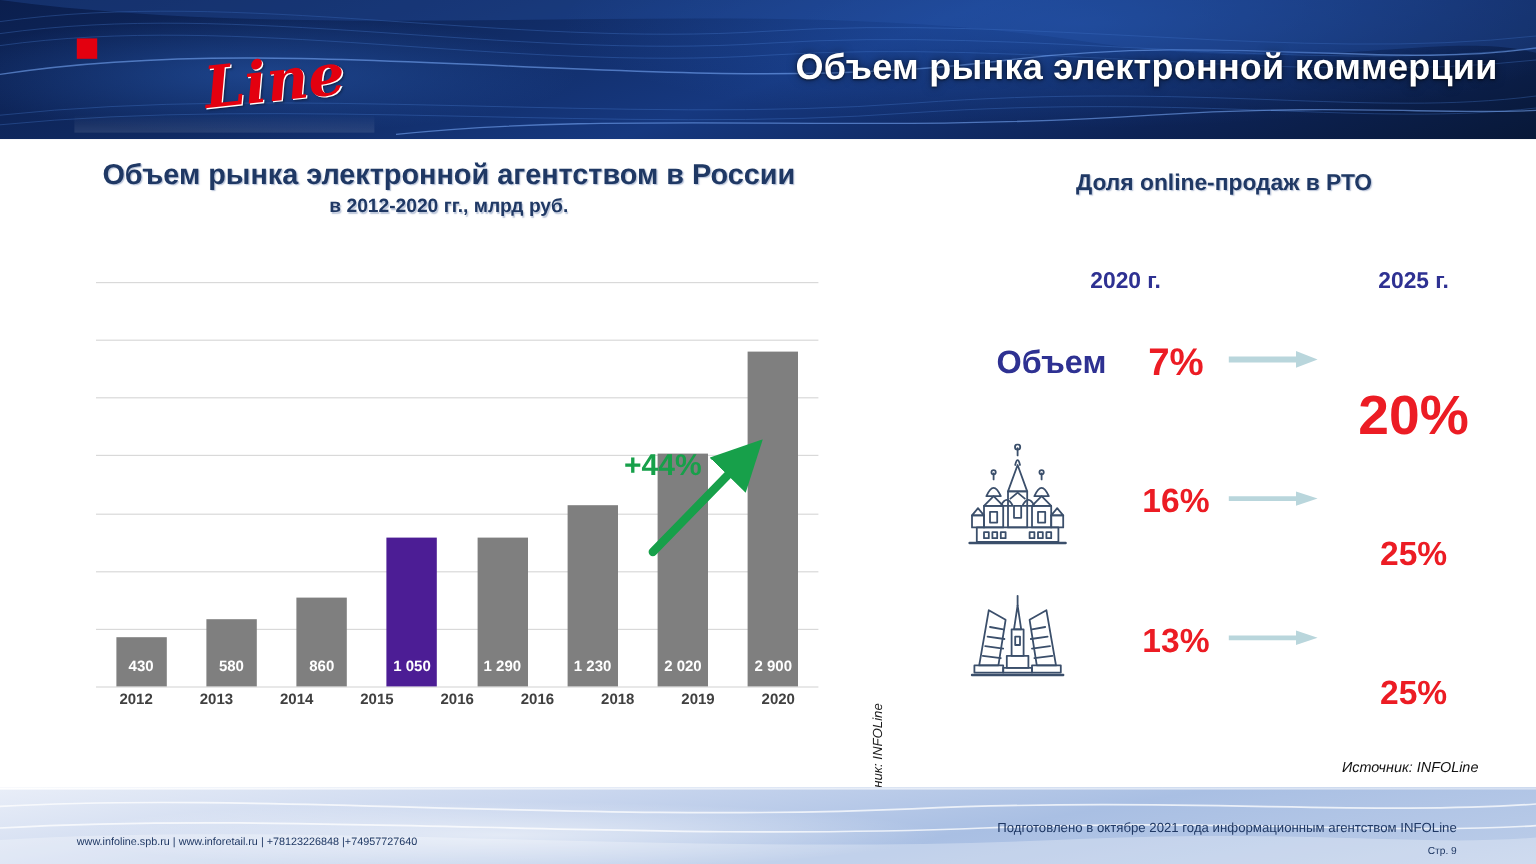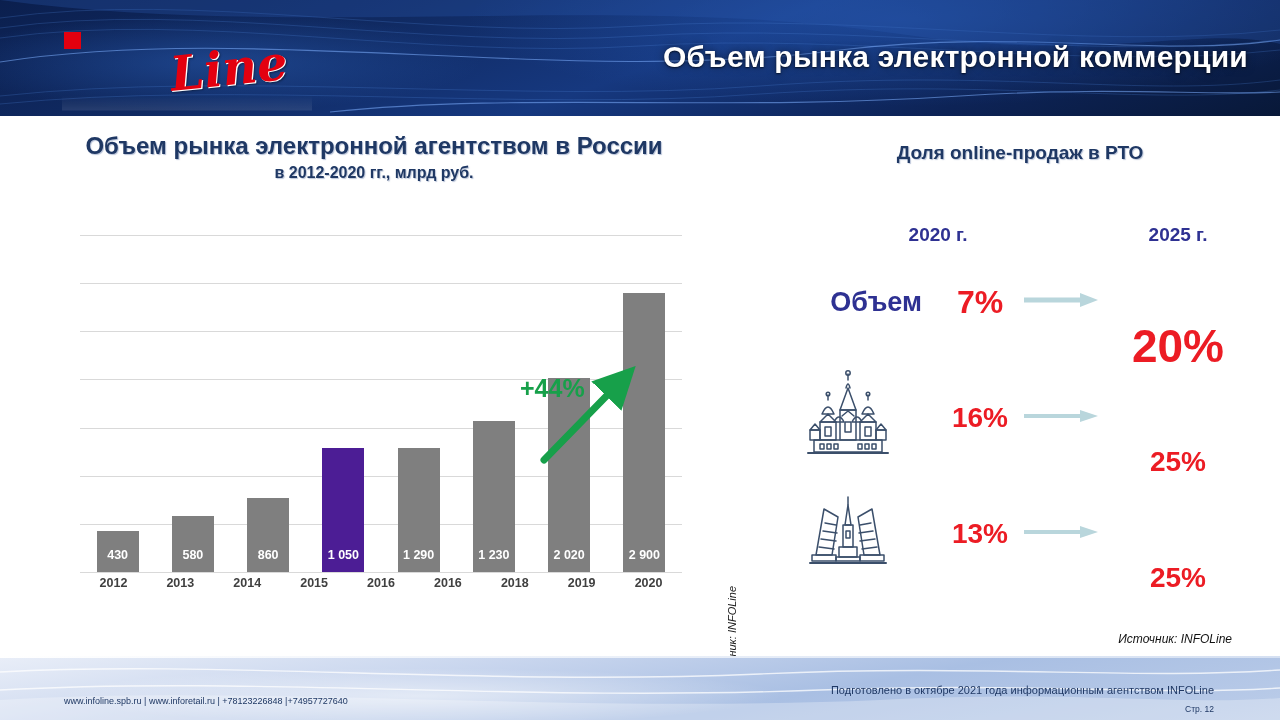--- a/index.html
+++ b/index.html
@@ -433,14 +433,14 @@
     <g fill="none" stroke="#ffffff" stroke-width="1.4" opacity="0.75">
       <path d="M0,16 C220,4 480,30 760,18 C980,8 1140,24 1280,14"></path>
       <path d="M0,34 C260,20 520,46 820,34 C1030,26 1160,40 1280,32"></path>
     </g>
     <g fill="#ffffff" opacity="0.28">
       <path d="M0,44 C260,28 560,58 880,44 C1080,34 1180,50 1280,42 L1280,64 L0,64 Z"></path>
     </g>
   </svg>
   <div class="footer-left">www.infoline.spb.ru   |  www.inforetail.ru  |  +78123226848   |+74957727640</div>
   <div class="footer-right">Подготовлено в октябре 2021 года информационным агентством INFOLine</div>
-  <div class="footer-page">Стр. 12</div>
+  <div class="footer-page">Стр. 9</div>
 </div>
 
 </body></html>

